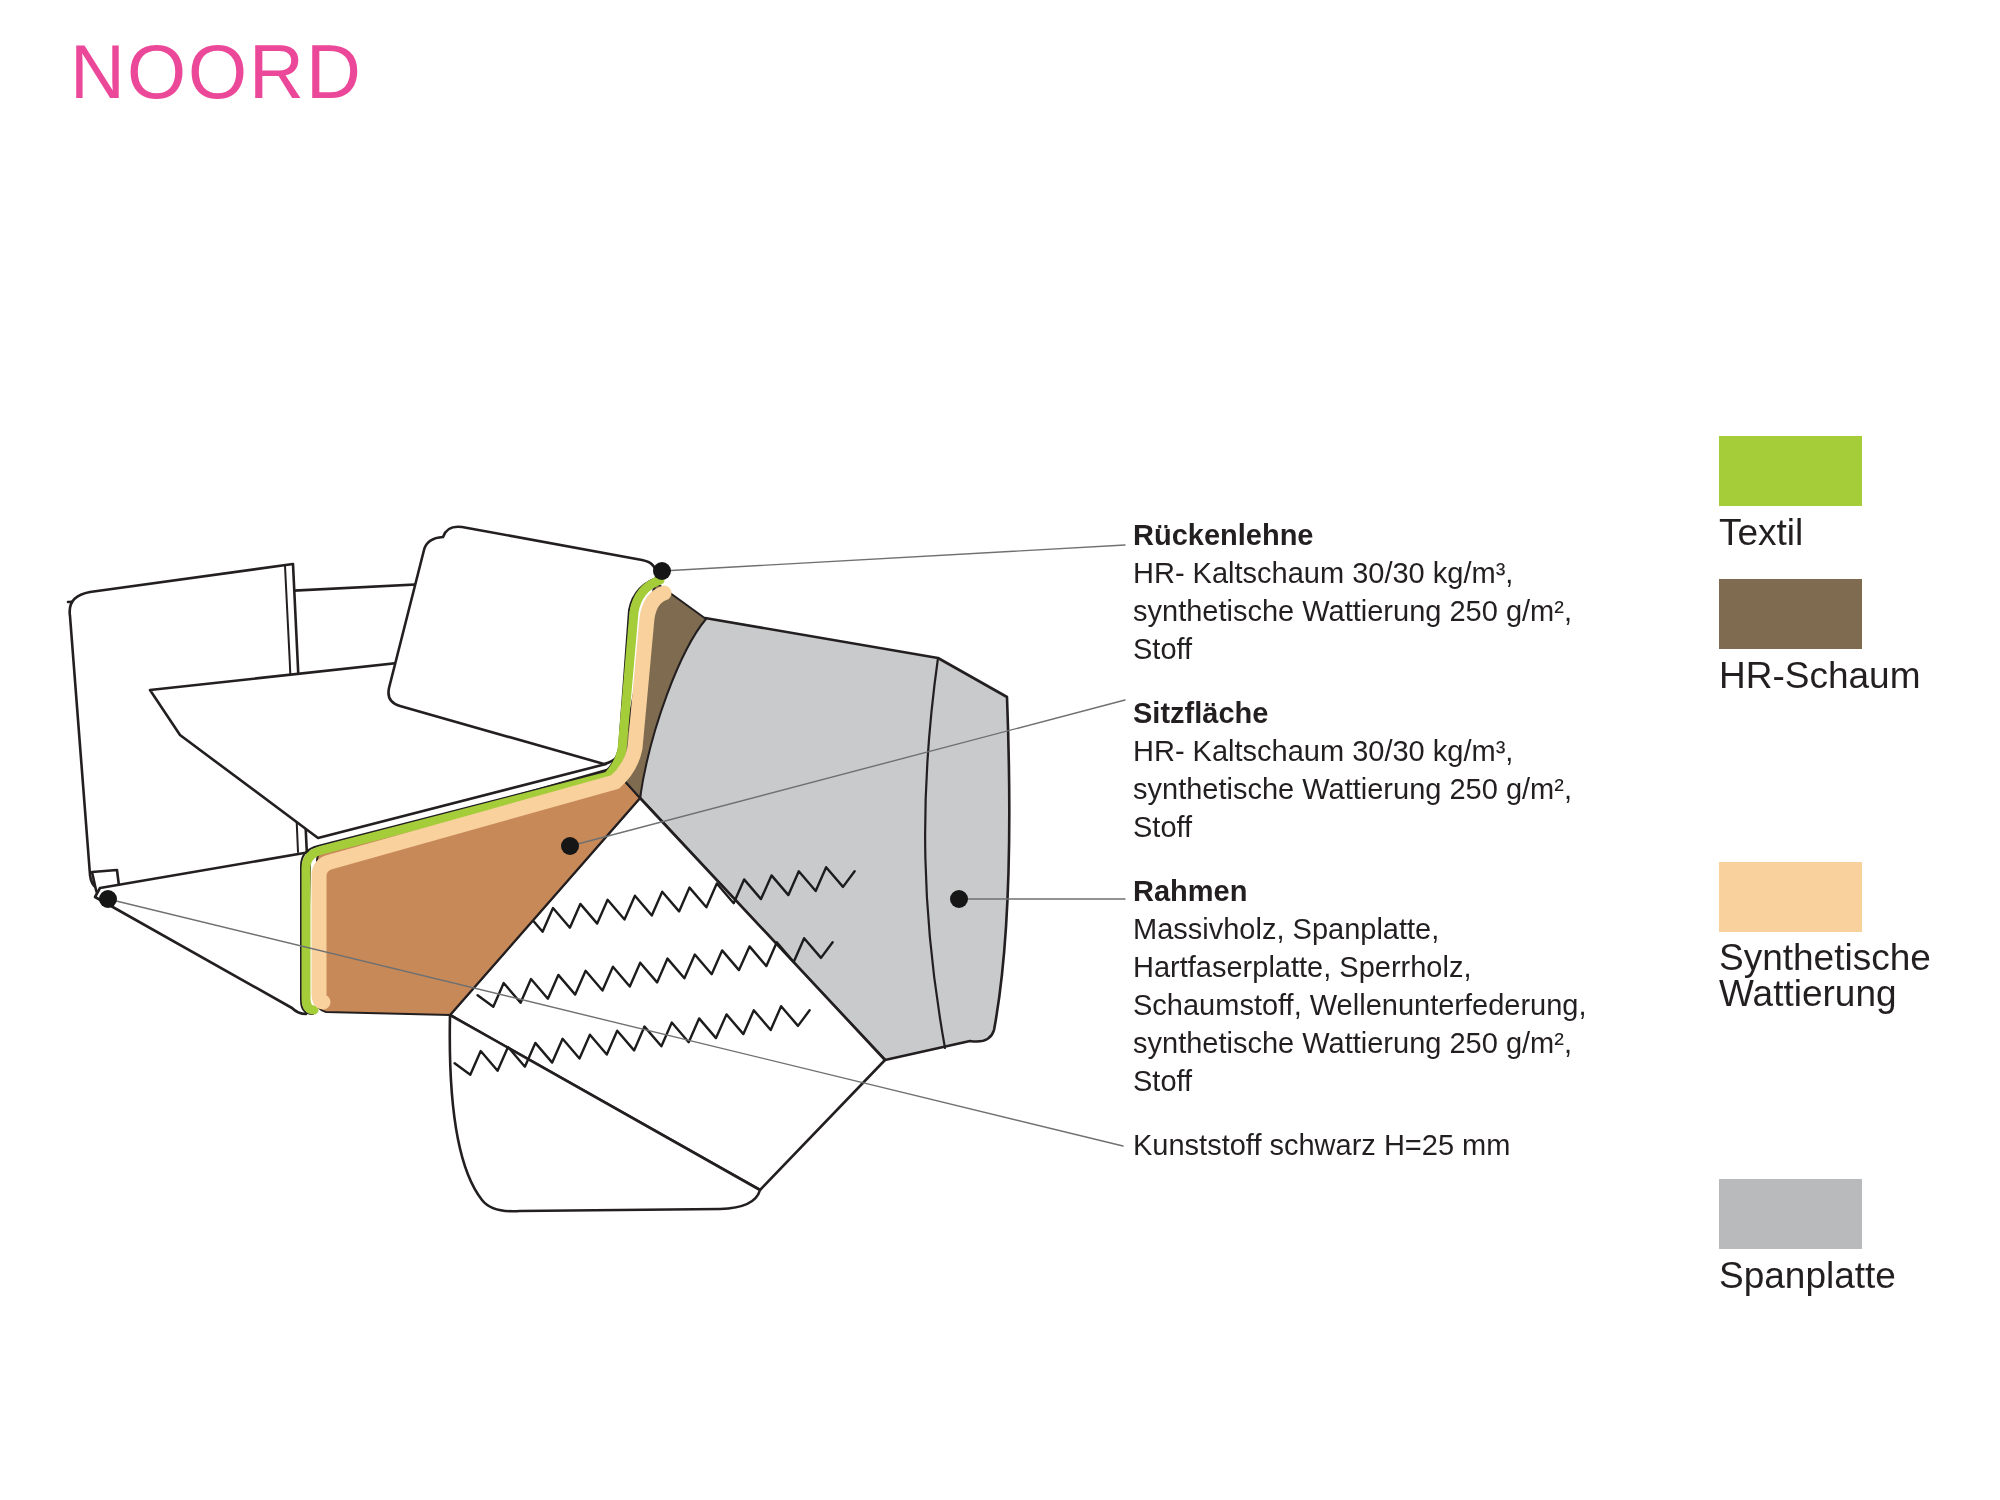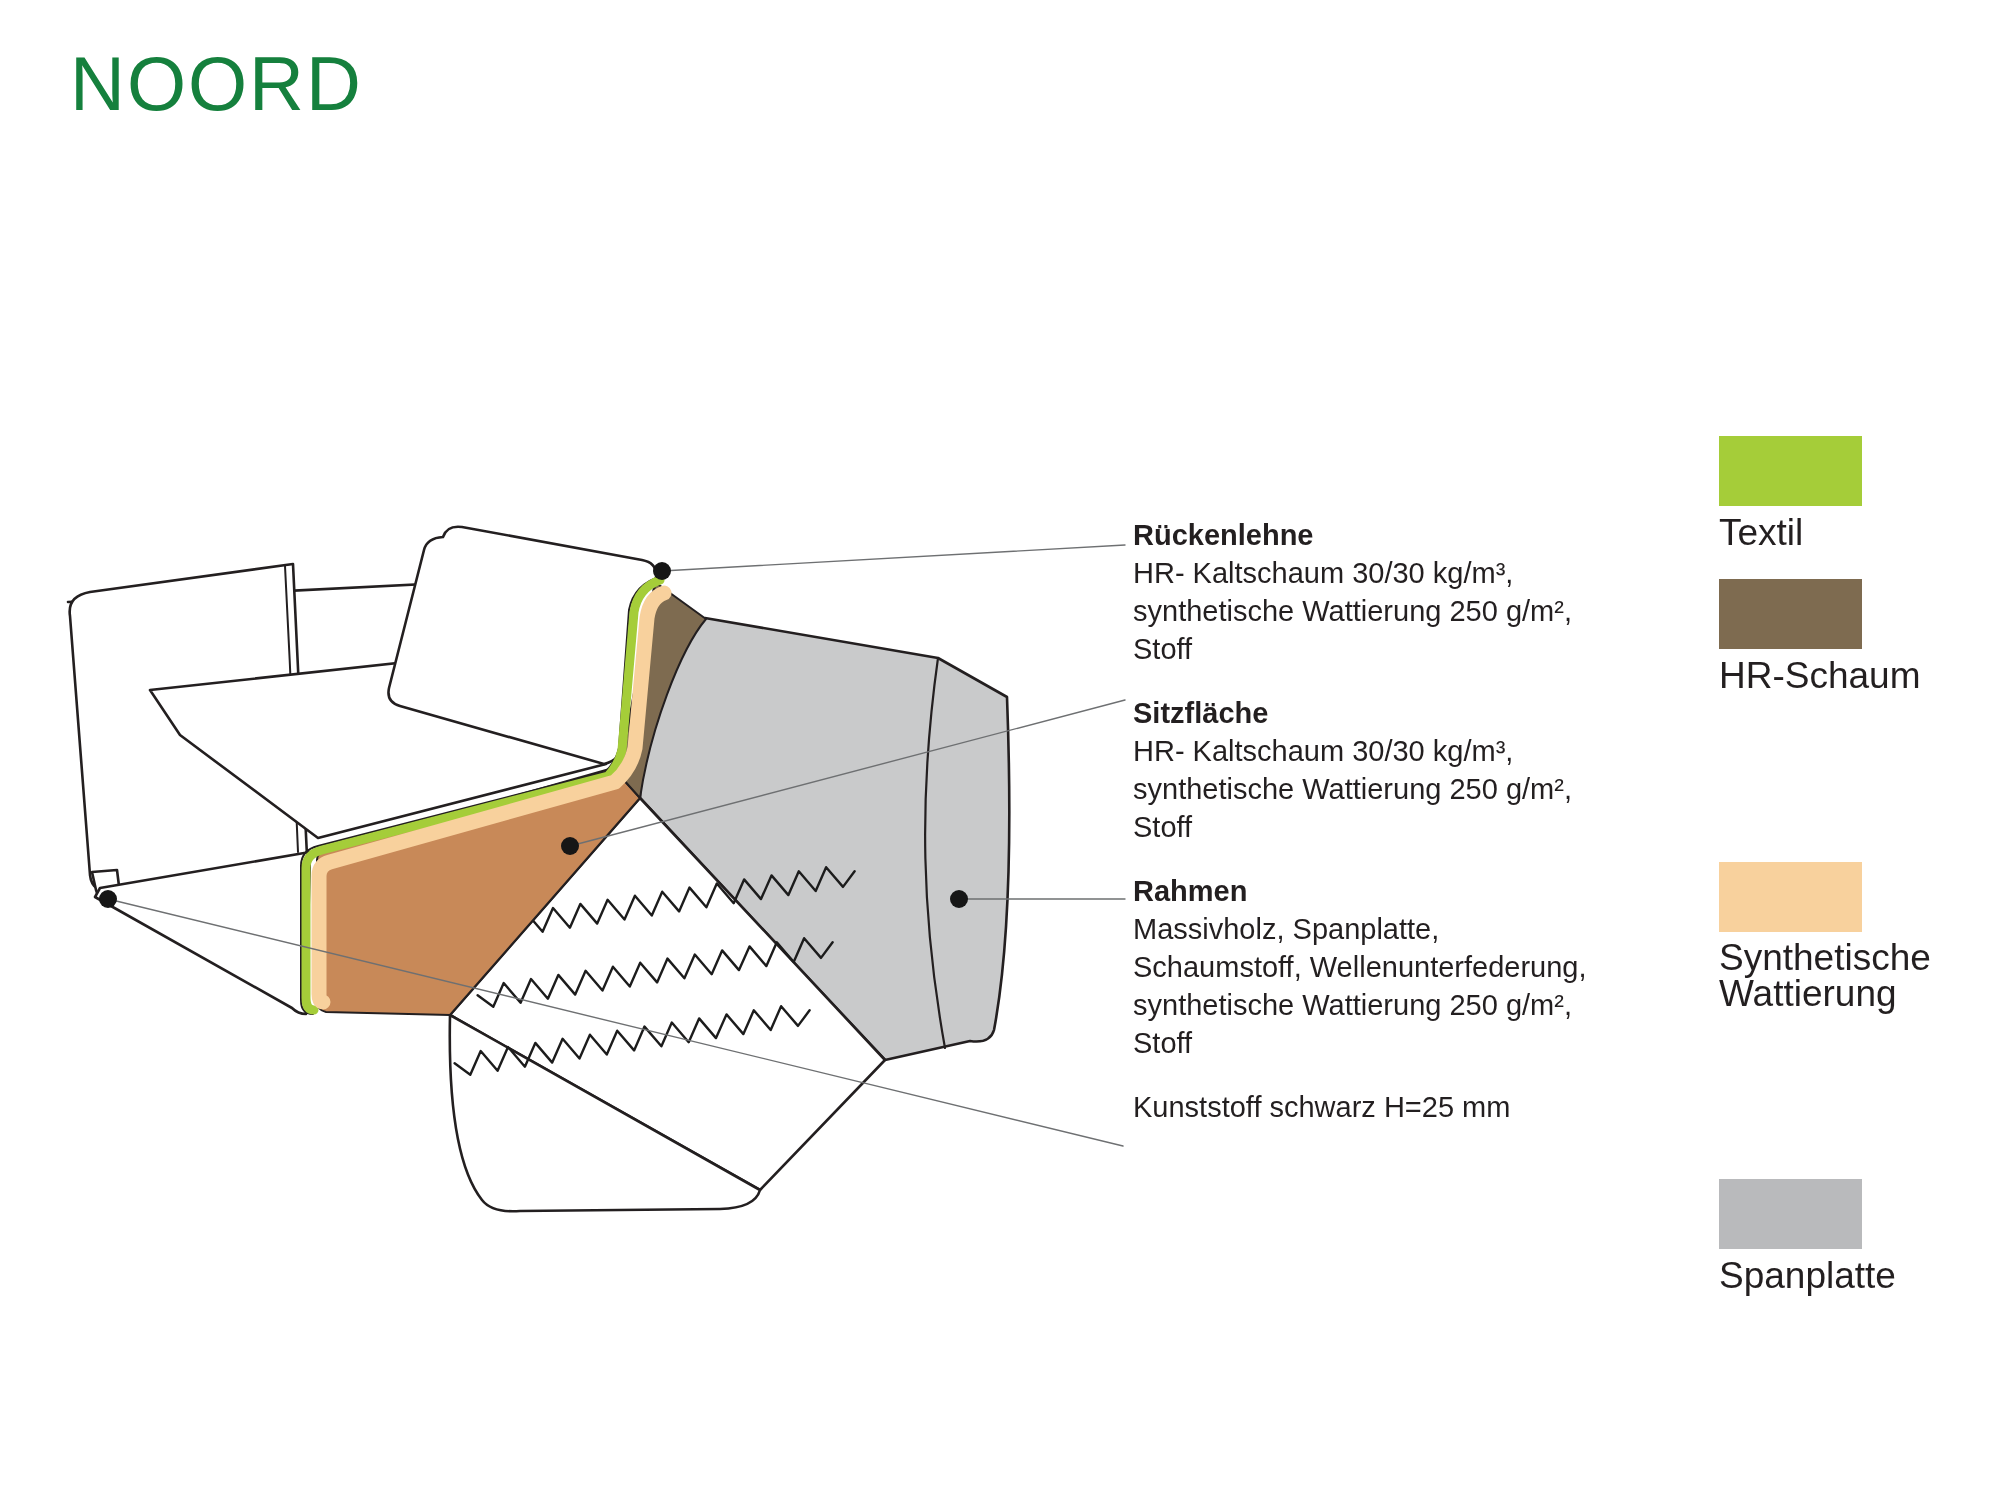--- a/index.html
+++ b/index.html
@@ -1,19 +1,19 @@
 <!DOCTYPE html>
 <html><head>
 <meta charset="utf-8">
 <style>
   html,body{margin:0;padding:0;background:#ffffff;width:2000px;height:1500px;
     font-family:"Liberation Sans", sans-serif;color:#231f20;}
   #canvas{position:relative;width:2000px;height:1500px;background:#fff;overflow:hidden;}
-  .title{position:absolute;left:70px;top:40px;font-size:76px;font-weight:400;
-    letter-spacing:2px;color:#15803d;}
+  .title{position:absolute;left:70px;top:28px;font-size:76px;font-weight:400;
+    letter-spacing:2px;color:#ec4899;}
   
   #sofa{position:absolute;left:40px;top:400px;}
   
   .annos{position:absolute;left:1133px;top:516px;width:480px;}
   .anno{margin-bottom:26px;font-size:29px;line-height:38px;}
   .anno .hd{font-weight:bold;}
   
   .legend-item{position:absolute;left:1719px;width:260px;}
   .swatch{width:143px;height:70px;}
   .swatch.bordered{box-sizing:border-box;border:1.5px solid #8d8f91;background:#fff;}
@@ -93,20 +93,21 @@
     <div class="anno">
       <div class="hd">Sitzfläche</div>
       <div>HR- Kaltschaum 30/30 kg/m³,</div>
       <div>synthetische Wattierung 250 g/m²,</div>
       <div>Stoff</div>
     </div>
 
     <div class="anno">
       <div class="hd">Rahmen</div>
       <div>Massivholz, Spanplatte,</div>
+      <div>Hartfaserplatte, Sperrholz,</div>
       <div>Schaumstoff, Wellenunterfederung,</div>
       <div>synthetische Wattierung 250 g/m²,</div>
       <div>Stoff</div>
     </div>
 
     <div class="anno">
       <div>Kunststoff schwarz H=25 mm</div>
     </div>
   </div>
 

